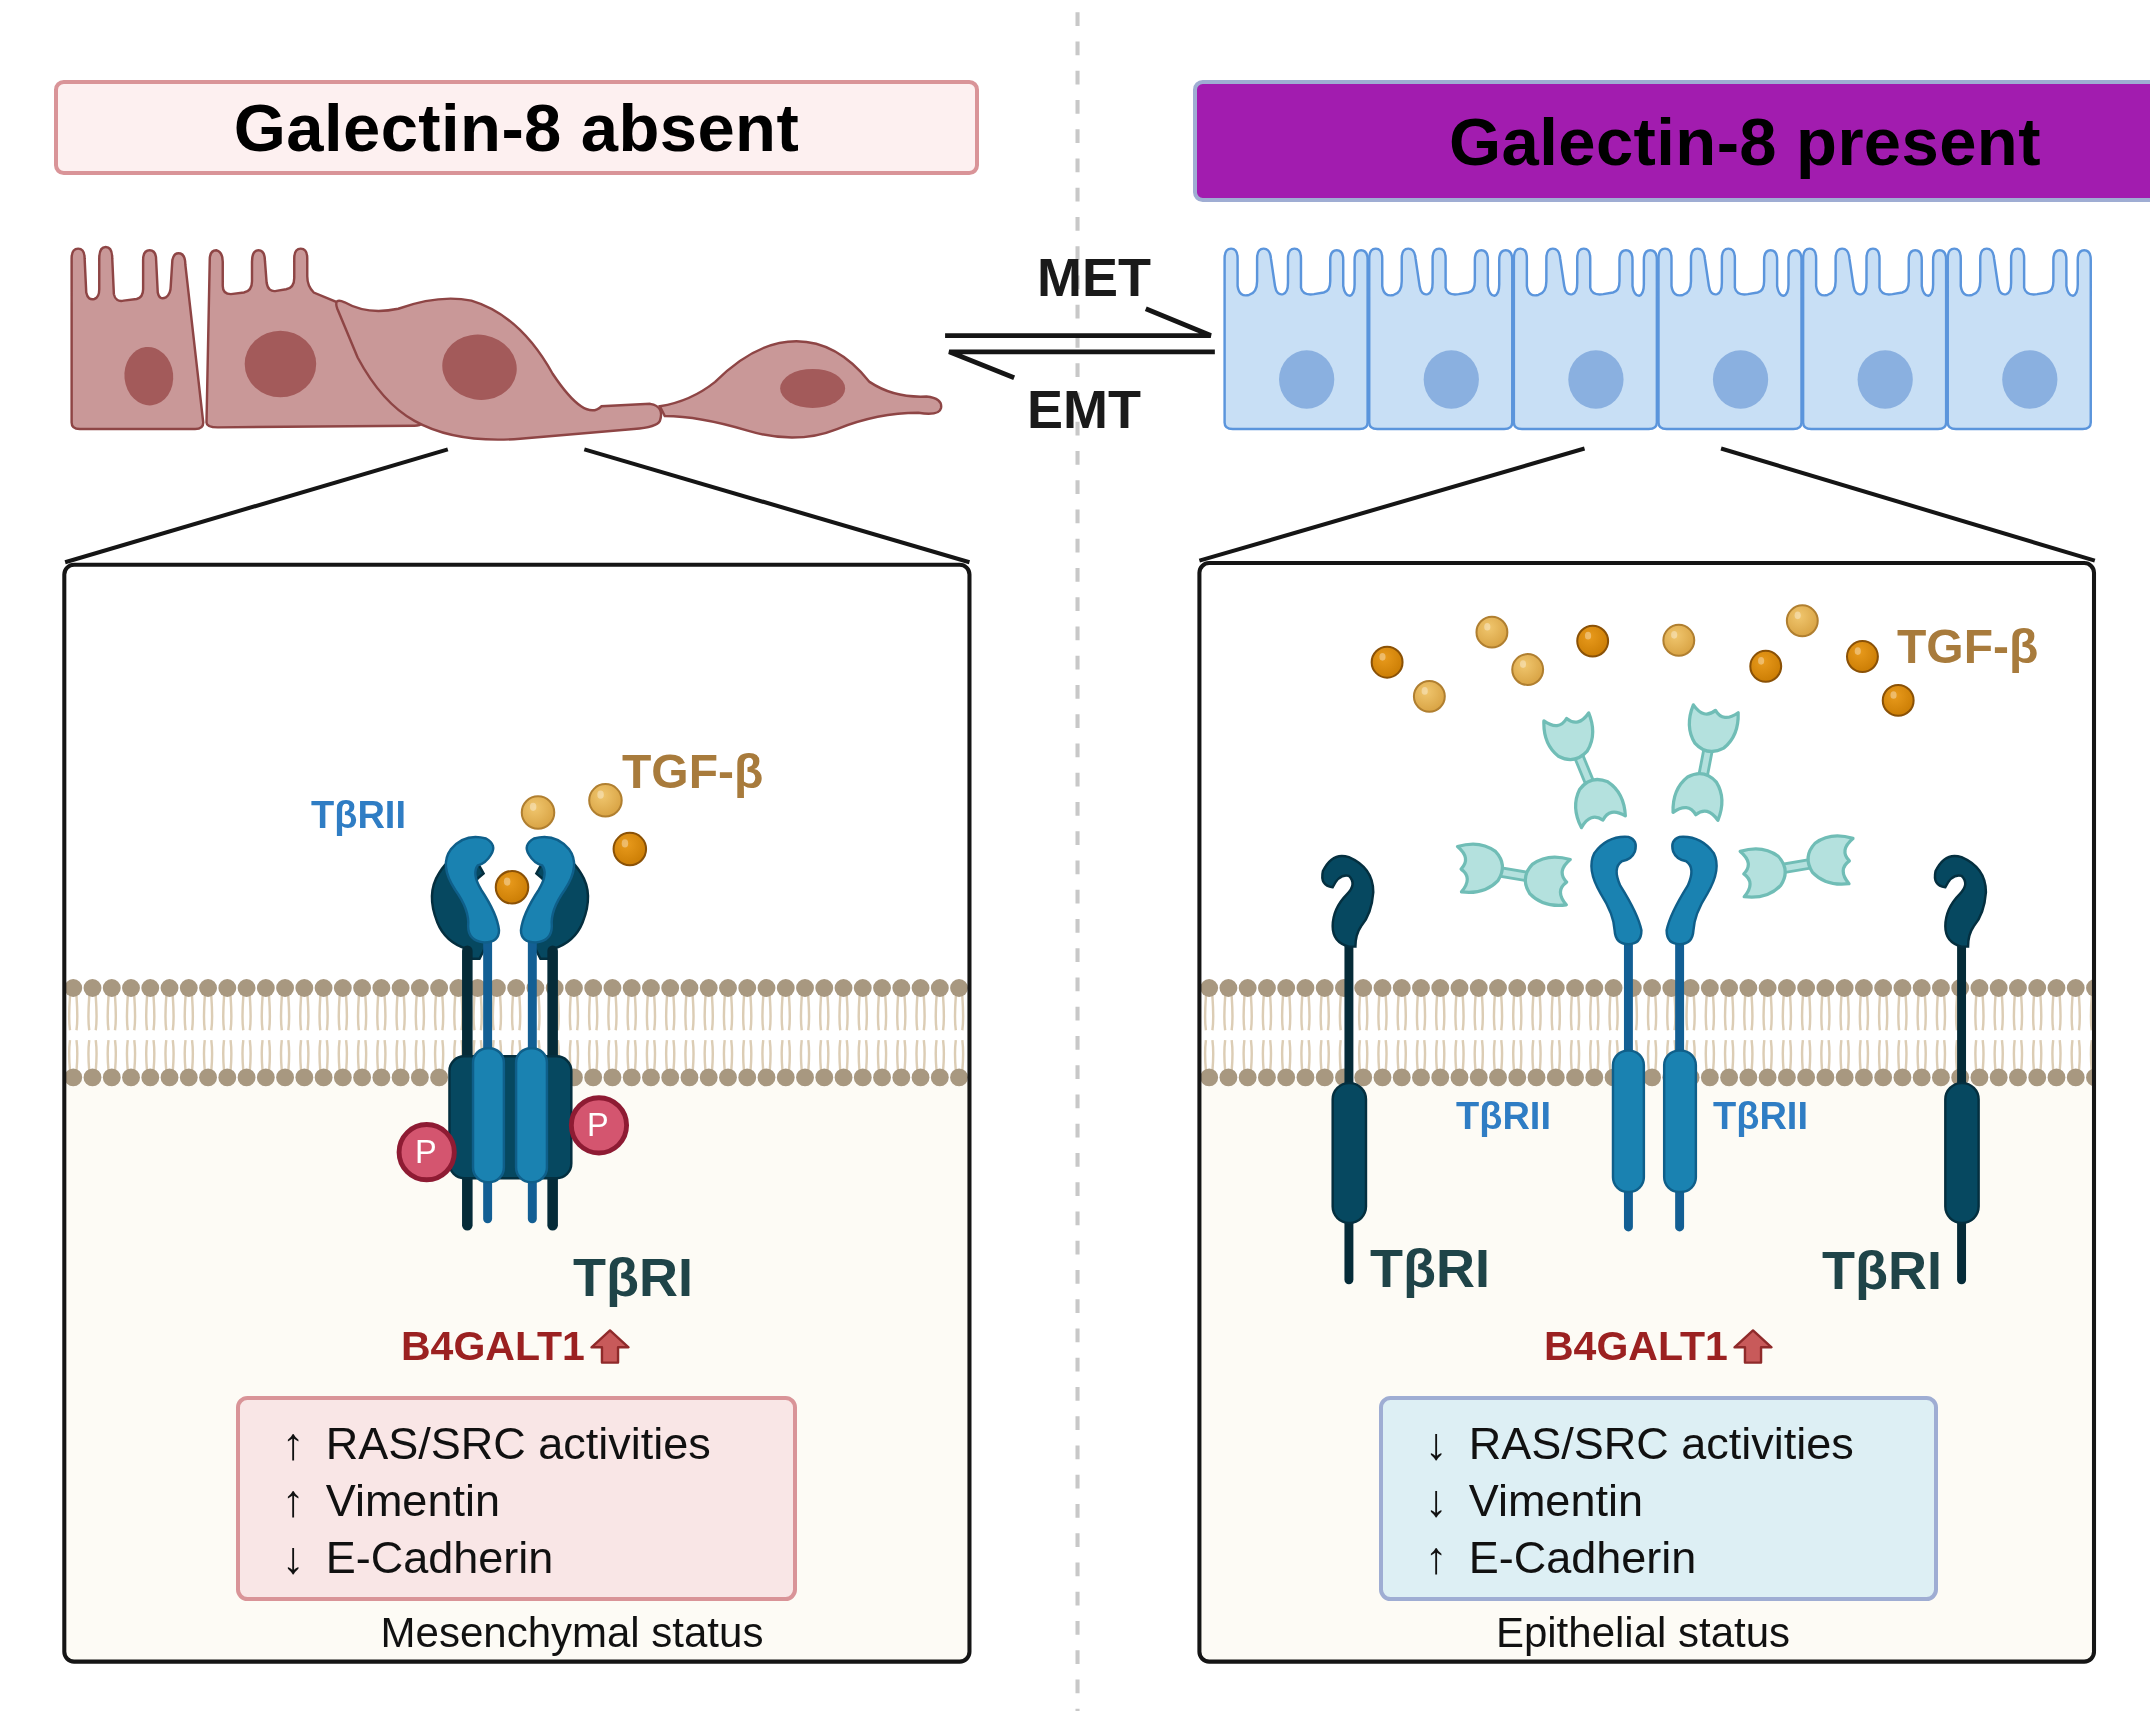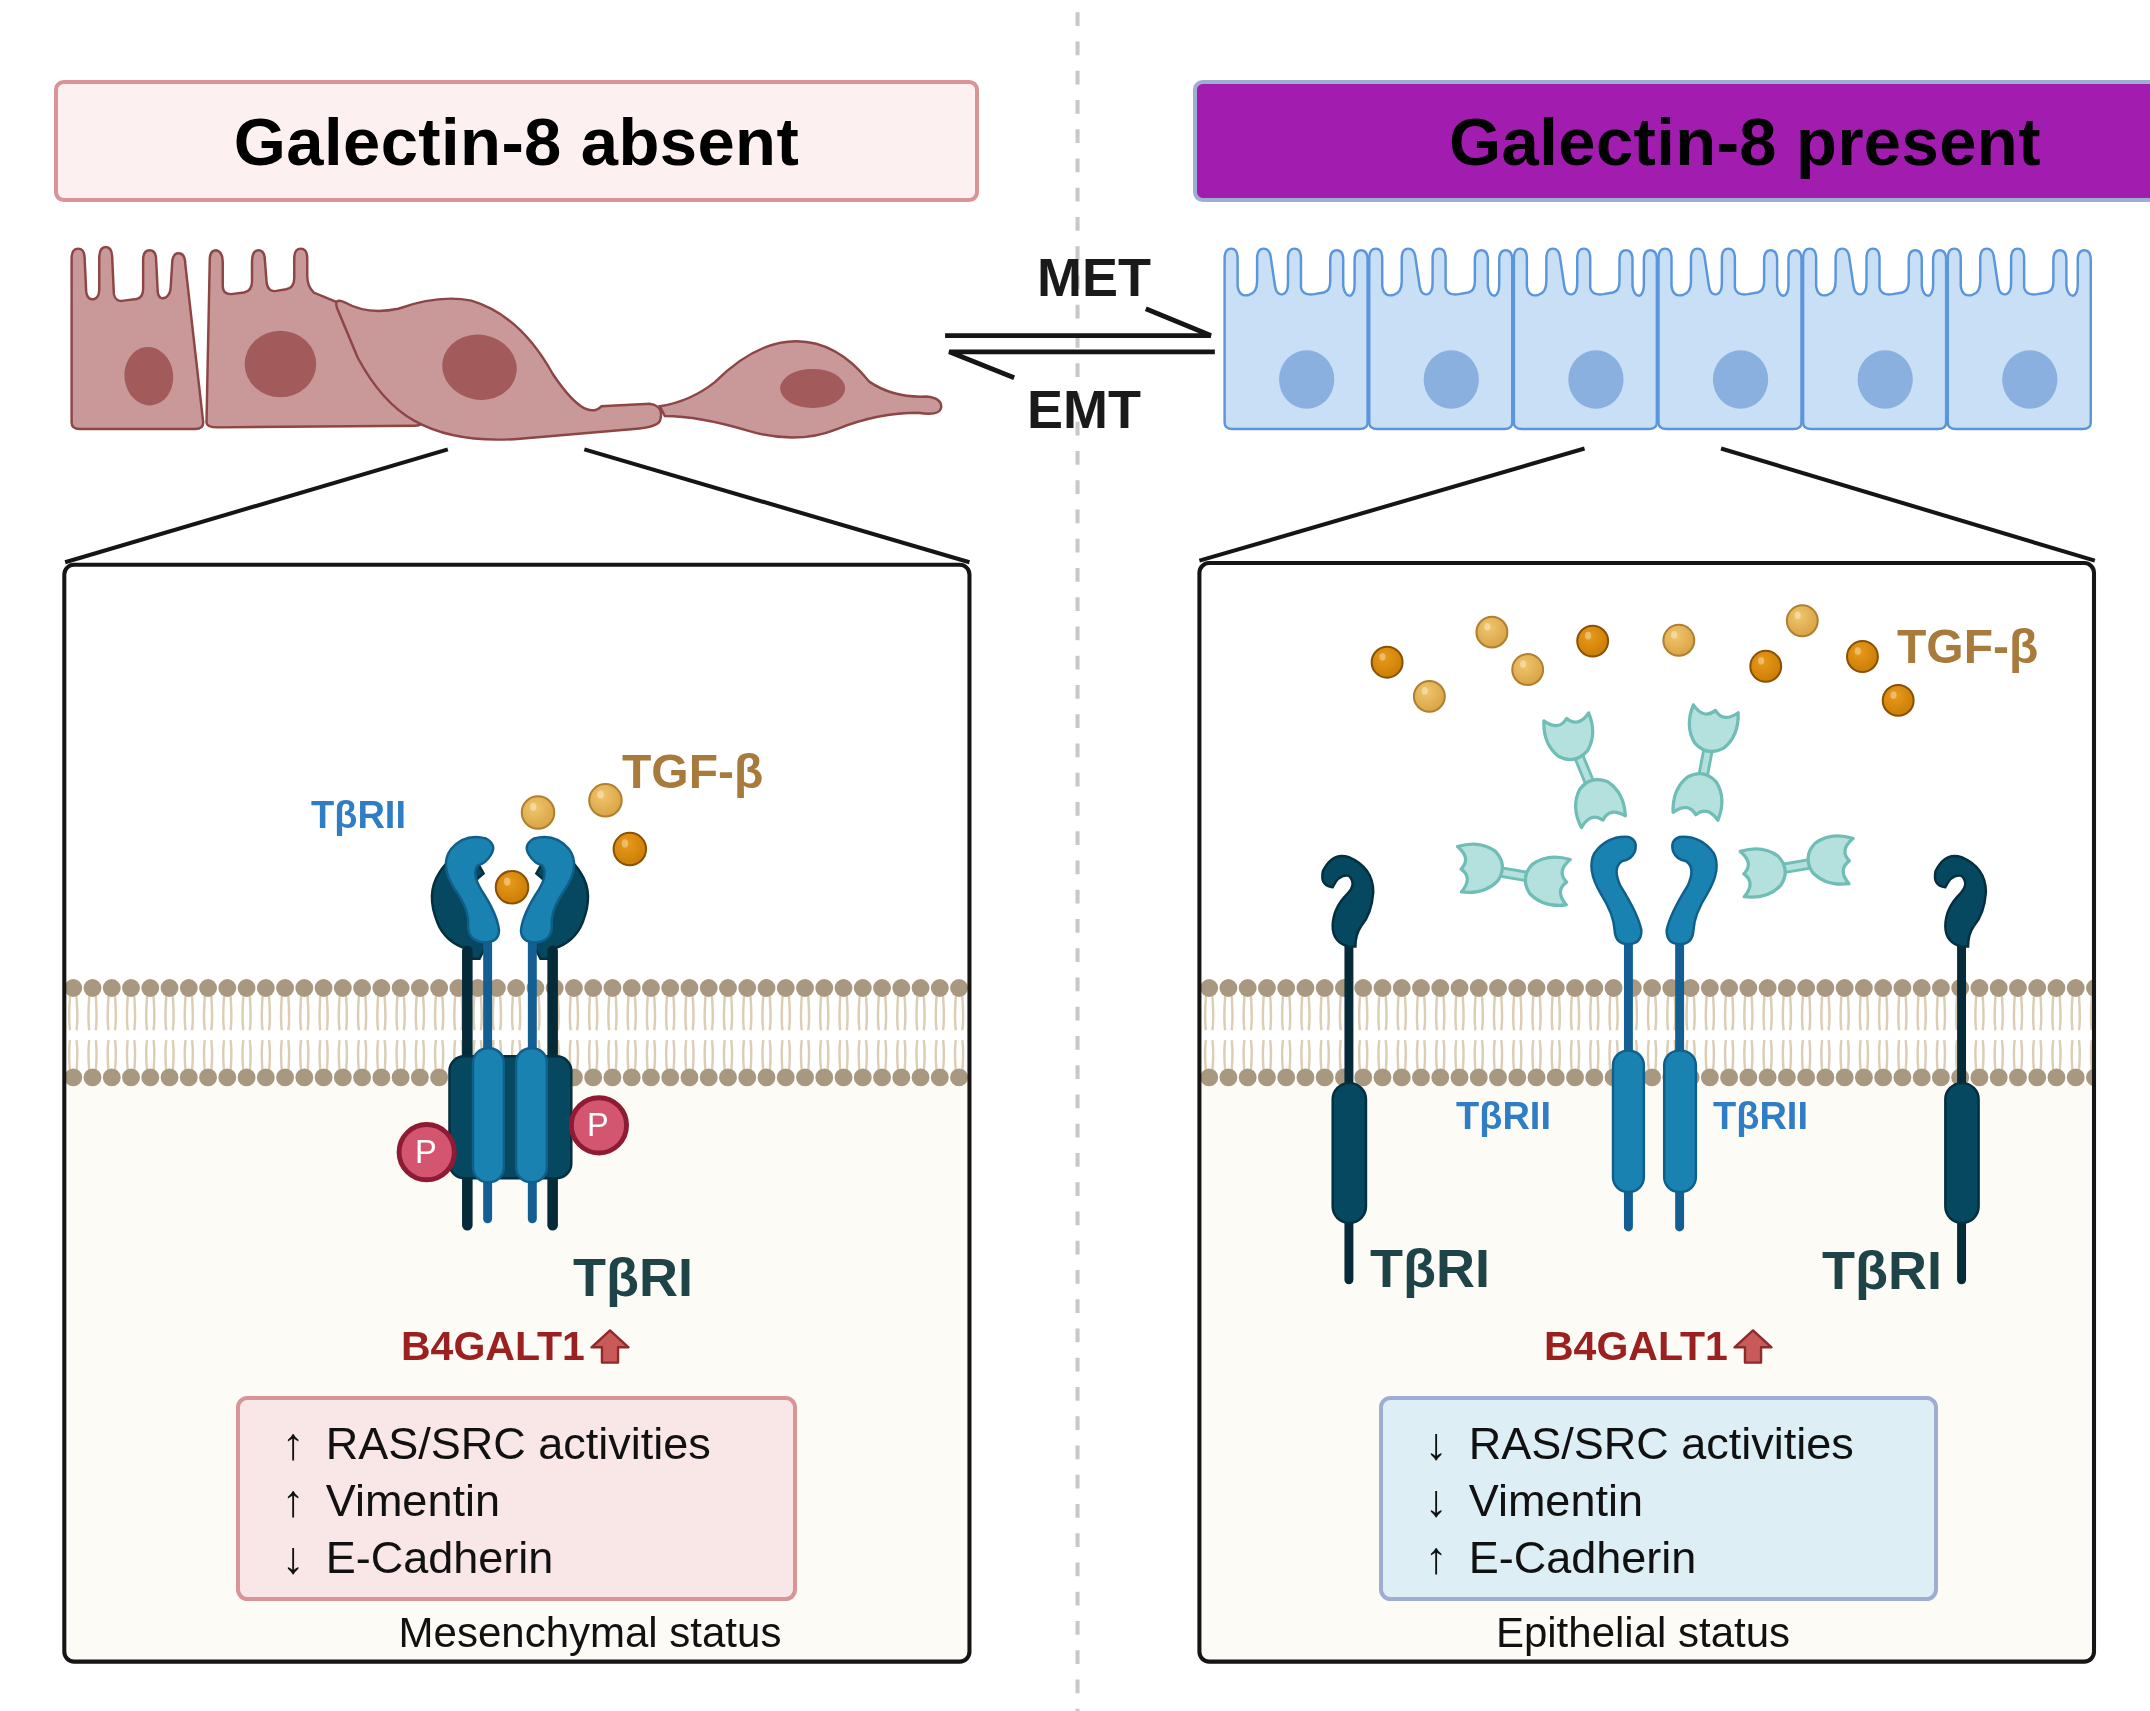--- a/index.html
+++ b/index.html
@@ -2,37 +2,37 @@
 <html style="font-size:13px"><head>
 <meta charset="utf-8">
 <style>
   html, body { margin: 0; padding: 0; background: #ffffff; }
   body { width: 2151px; height: 1712px; position: relative; overflow: hidden;
          font-family: "Liberation Sans", "DejaVu Sans", sans-serif; }
   #art { position: absolute; left: 0; top: 0; }
   .title-box { position: absolute; box-sizing: border-box; border: 4.1px solid; border-radius: 9.7px;
                display: flex; align-items: center; justify-content: center;
                font-weight: 700; font-size: 67px; color: #000; letter-spacing: 0.4px; }
-  #title-left { left: 54px; top: 80px; width: 925px; height: 122px; background: #fdf0f0; border-color: #d99498; }
+  #title-left { left: 54px; top: 80px; width: 925px; height: 95px; background: #fdf0f0; border-color: #d99498; }
   #title-right { left: 1193px; top: 80px; width: 1104px; height: 122px; background: #a21caf; border-color: #9fadd3; }
   .lbl { position: absolute; white-space: nowrap; font-weight: 700; line-height: 1; }
   .conv { font-size: 54px; color: #1a1a1a; }
   .tgf { font-size: 48px; color: #a87b3c; }
   .tbrii { font-size: 38px; color: #2f7dc4; }
   .tbri { font-size: 54px; color: #1f4448; }
   .b4 { font-size: 41px; color: #9b2121; display: flex; align-items: center; gap: 4px; }
   .b4 svg { display: block; }
   .marker-box { position: absolute; box-sizing: border-box; border: 4.1px solid; border-radius: 11.4px;
                 padding: 14.6px 0 0 37px; font-size: 45px; line-height: 57px; color: #111; }
   #markers-left { left: 236px; top: 1396px; width: 561px; height: 205px; background: #f9e6e6; border-color: #d99498; }
   #markers-right { left: 1379px; top: 1396px; width: 559px; height: 205px; background: #ddeff4; border-color: #9fadd3; }
   .marker-row { display: flex; gap: 16.2px; }
   .marker-arrow { width: 32.5px; text-align: center; }
   .status { position: absolute; font-size: 42px; color: #111; text-align: center; white-space: nowrap; }
-  #status-left { left: 62px; width: 1020px; top: 1609px; margin-left: 18px; }
+  #status-left { left: 62px; width: 1020px; top: 1609px; }
   #status-right { left: 1199px; width: 888px; top: 1609px; }
 </style>
 </head>
 <body>
 
 <svg id="art" width="2151" height="1712" viewBox="0 0 2647 2107" xmlns="http://www.w3.org/2000/svg">
   <defs>
     <clipPath id="clipL">
         <rect x="79" y="695" width="1114" height="1350" rx="12"></rect>
       </clipPath>

